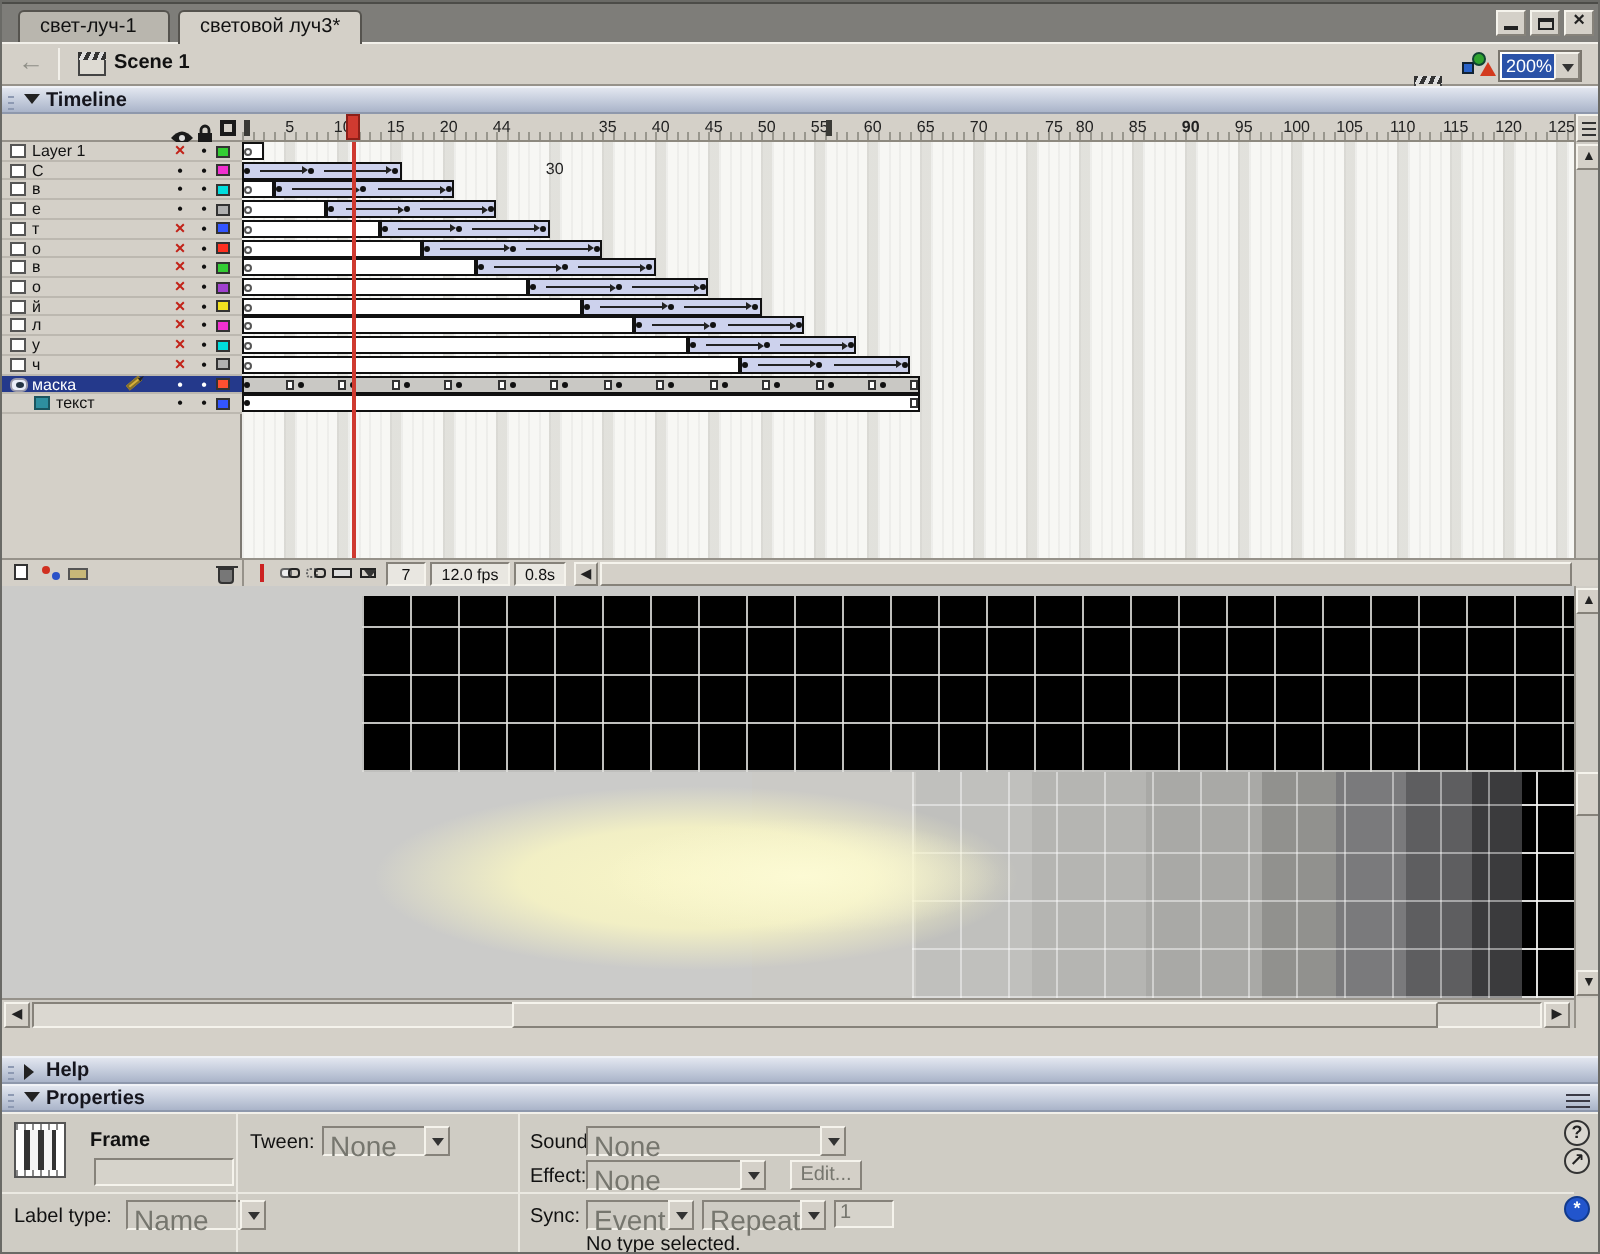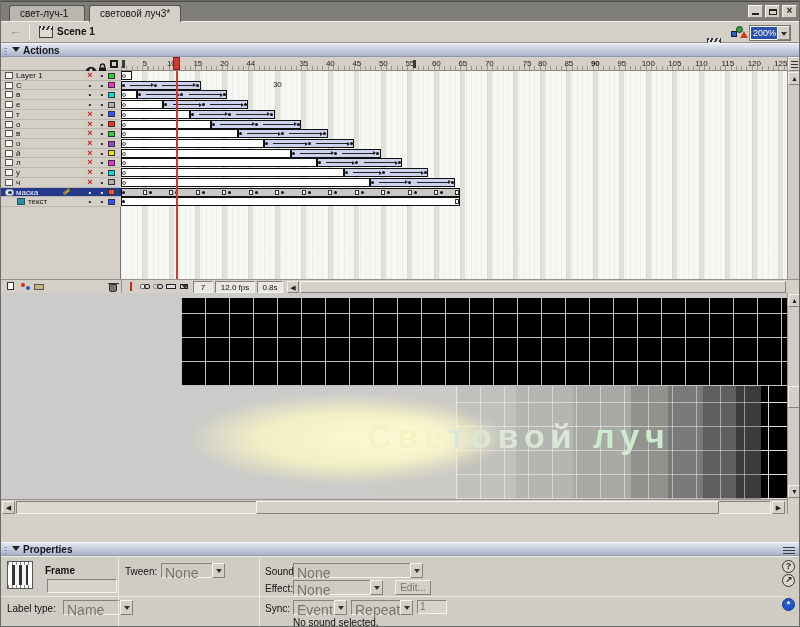--- a/index.html
+++ b/index.html
@@ -162,21 +162,21 @@
       <span class="sel">200%</span>
       <span class="arr raised">
           <span class="tri-d"></span>
         </span>
     </div>
   </div>
 
   <div class="phbar" style="top:42px;">
     <span class="grip"></span>
     <span class="tri tri-dn"></span>
-    <span class="lbl">Actions</span>
+    <span class="lbl">Timeline</span>
   </div>
 
   <div id="timeline">
     <div id="layers-pane">
       <div id="layers-header">
         <span class="abs" style="left:84px;top:3px;">
           <svg width="12" height="8" viewBox="0 0 12 8">
               <path d="M0.5 4 Q6 -2.5 11.5 4 Q6 9.5 0.5 4 Z" fill="#1a1a1a"></path>
               <circle cx="6" cy="4" r="1.5" fill="#ddd"></circle>
             </svg>
@@ -560,36 +560,40 @@
         <div class="maskstep" style="left: 515px; width: 57px; background: rgb(181, 181, 178); z-index: 2;"></div>
         <div class="maskstep" style="left: 572px; width: 58px; background: rgb(169, 169, 166); z-index: 2;"></div>
         <div class="maskstep" style="left: 630px; width: 37px; background: rgb(145, 145, 142); z-index: 2;"></div>
         <div class="maskstep" style="left: 667px; width: 35px; background: rgb(122, 122, 124); z-index: 2;"></div>
         <div class="maskstep" style="left: 702px; width: 33px; background: rgb(94, 94, 96); z-index: 2;"></div>
         <div class="maskstep" style="left: 735px; width: 25px; background: rgb(59, 59, 61); z-index: 2;"></div>
       </div>
     <div id="steps-grid"></div>
     <div id="beam"></div>
     <div id="beam-core"></div>
-    <div id="stage-text"><span style="color: rgb(246, 242, 198);">Све</span><span style="color: rgb(220, 230, 215);">товой </span><span style="color: rgb(205, 236, 205);">луч</span></div>
 
     <div id="stage-hscroll">
       <div class="raised sb-btn" style="left:1px;top:1px;">◀</div>
       <div class="sunken abs" style="left:15px;top:1px;width:755px;height:13px;background:#dbd8d1;"></div>
       <div class="raised abs" style="left:255px;top:1px;width:463px;height:13px;"></div>
       <div class="raised sb-btn" style="left:771px;top:1px;">▶</div>
     </div>
     <div id="stage-vscroll">
       <div class="raised sb-btn" style="left:0px;top:1px;">▲</div>
       <div class="raised abs" style="left:0px;top:93px;width:13px;height:22px;"></div>
       <div class="raised sb-btn" style="left:0px;top:192px;">▼</div>
       <div class="abs" style="left:0;top:206px;width:13px;height:15px;background:#d4d0c8;"></div>
     </div>
   </div>
 
+  <div class="phbar" style="top:527px;">
+    <span class="grip"></span>
+    <span class="tri tri-r"></span>
+    <span class="lbl">Help</span>
+  </div>
   <div class="phbar" style="top:541px;">
     <span class="grip"></span>
     <span class="tri tri-dn"></span>
     <span class="lbl">Properties</span>
     <span id="props-menu-icon">
         <span></span>
         <span></span>
         <span></span>
       </span>
   </div>
@@ -640,19 +644,19 @@
           <span class="tri-d"></span>
         </span>
     </div>
     <div class="combo" style="left:350px;top:43px;width:62px;">
       <span class="txt">Repeat</span>
       <span class="arr raised">
           <span class="tri-d"></span>
         </span>
     </div>
     <div class="pinput" style="left:416px;top:43px;width:30px;color:#76766e;">1</div>
-    <div class="plabel" style="left:292px;top:60px;">No sound selected.</div>
+    <div class="plabel" style="left:292px;top:60px;">No type selected.</div>
 
     <div class="circ" style="right:6px;top:3px;">?</div>
     <div class="circ" style="right:6px;top:17px;">↗</div>
     <div class="circ" style="right:6px;top:41px;background:#2255cc;border-color:#123a8c;color:#fff;">*</div>
   </div>
 </div>
 
 </body></html>

